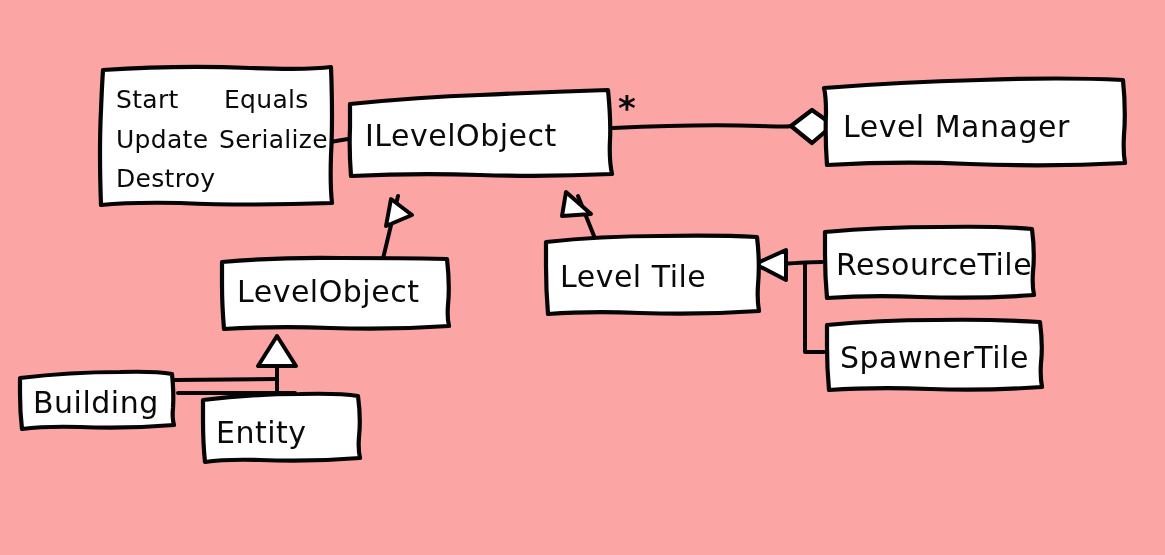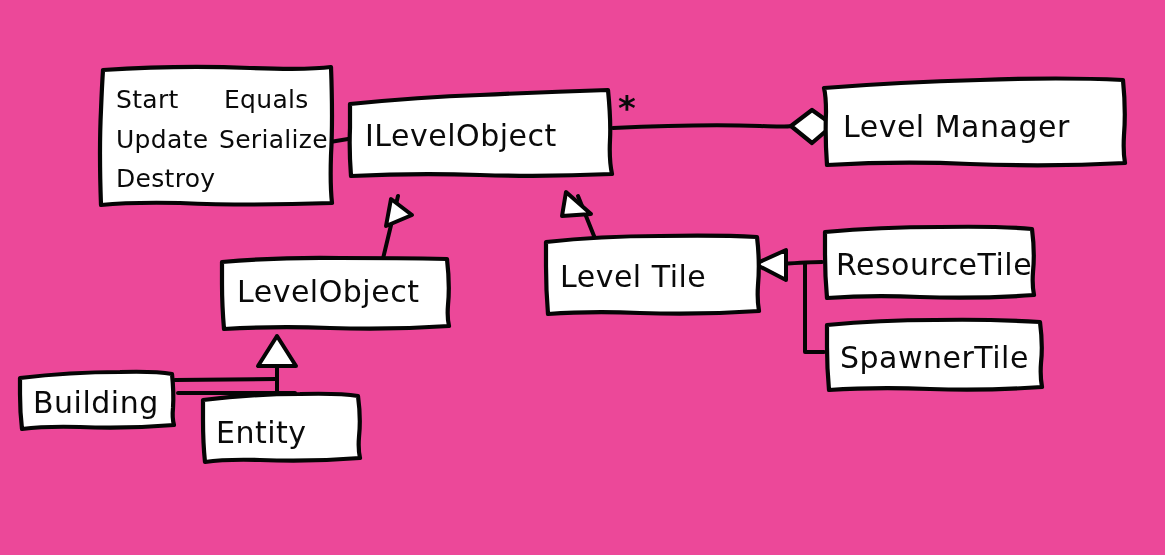--- a/index.html
+++ b/index.html
@@ -5,21 +5,21 @@
 <style>
   html, body {
     margin: 0;
     padding: 0;
     background: #ffffff;
   }
   #canvas-wrap {
     position: relative;
     width: 1165px;
     height: 555px;
-    background: #ec4899;
+    background: #fca5a5;
     overflow: hidden;
   }
   svg#diagram {
     position: absolute;
     top: 0;
     left: 0;
     width: 1165px;
     height: 555px;
     display: block;
   }

